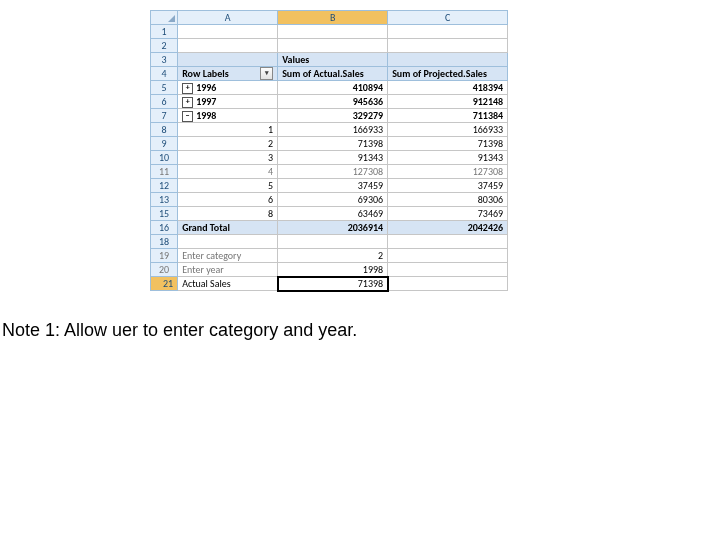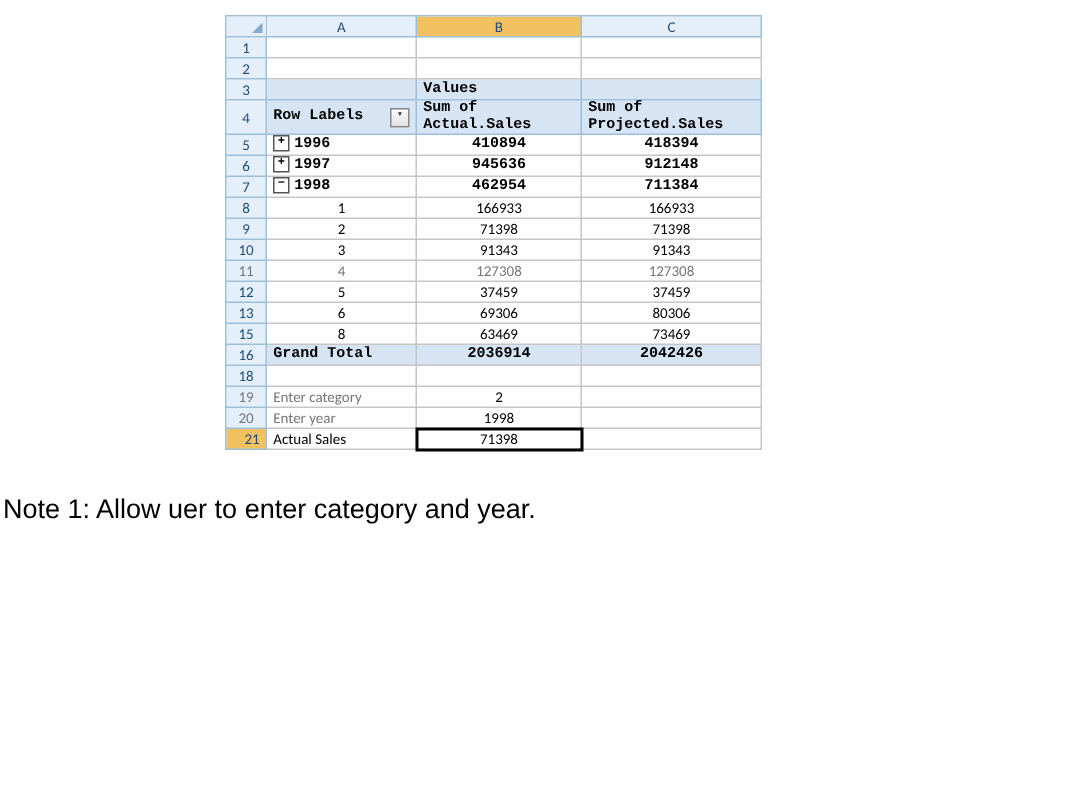--- a/index.html
+++ b/index.html
@@ -60,22 +60,22 @@
     content:"";
     position:absolute;
     right:2px; bottom:2px;
     border-style:solid;
     border-width:0 0 7px 7px;
     border-color: transparent transparent #8aa9c8 transparent;
   }
   .acol { width: 100px; }
   .bcol { width: 110px; }
   .ccol { width: 120px; }
-  .ralign { text-align: center; }
-  .bold { font-weight: bold; font-family: Liberation Mono, monospace; }
+  .ralign { text-align: right; }
+  .bold { font-weight: bold; }
   .pv-header {
     background: #d6e4f4 !important;
     border: 1px solid #9ebfdc !important;
   }
   .pv-sub {
     background: #d6e4f4 !important;
     border: 1px solid #9ebfdc !important;
   }
   .gt {
     background: #d6e4f4 !important;
@@ -163,21 +163,21 @@
         </tr>
   <tr>
           <th class="row-head">6</th>
       <td class="bold"><span class="expand">+</span><span>1997</span></td>
       <td class="ralign bold">945636</td>
       <td class="ralign bold">912148</td>
         </tr>
   <tr>
           <th class="row-head">7</th>
       <td class="bold"><span class="expand">−</span><span>1998</span></td>
-      <td class="ralign bold">462954</td>
+      <td class="ralign bold">329279</td>
       <td class="ralign bold">711384</td>
         </tr>
   <tr>
           <th class="row-head">8</th>
           <td class="ralign">1</td>
           <td class="ralign">166933</td>
           <td class="ralign">166933</td>
         </tr>
   <tr>
           <th class="row-head">9</th>

